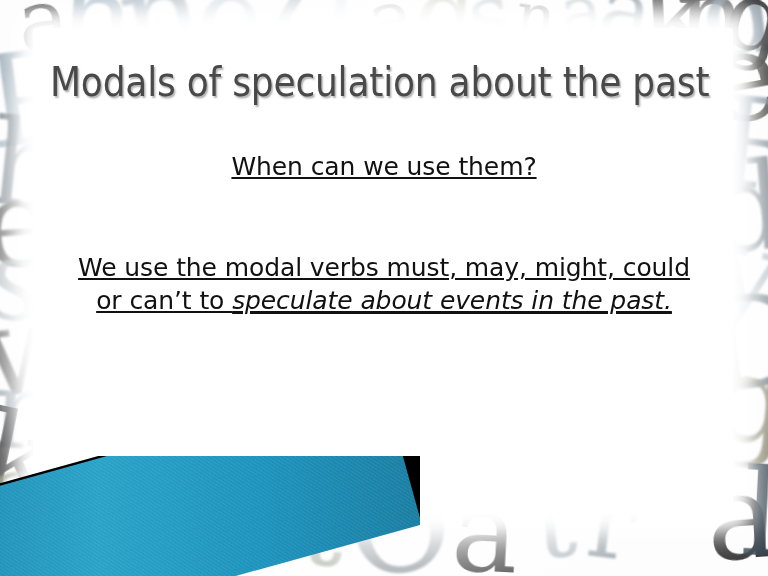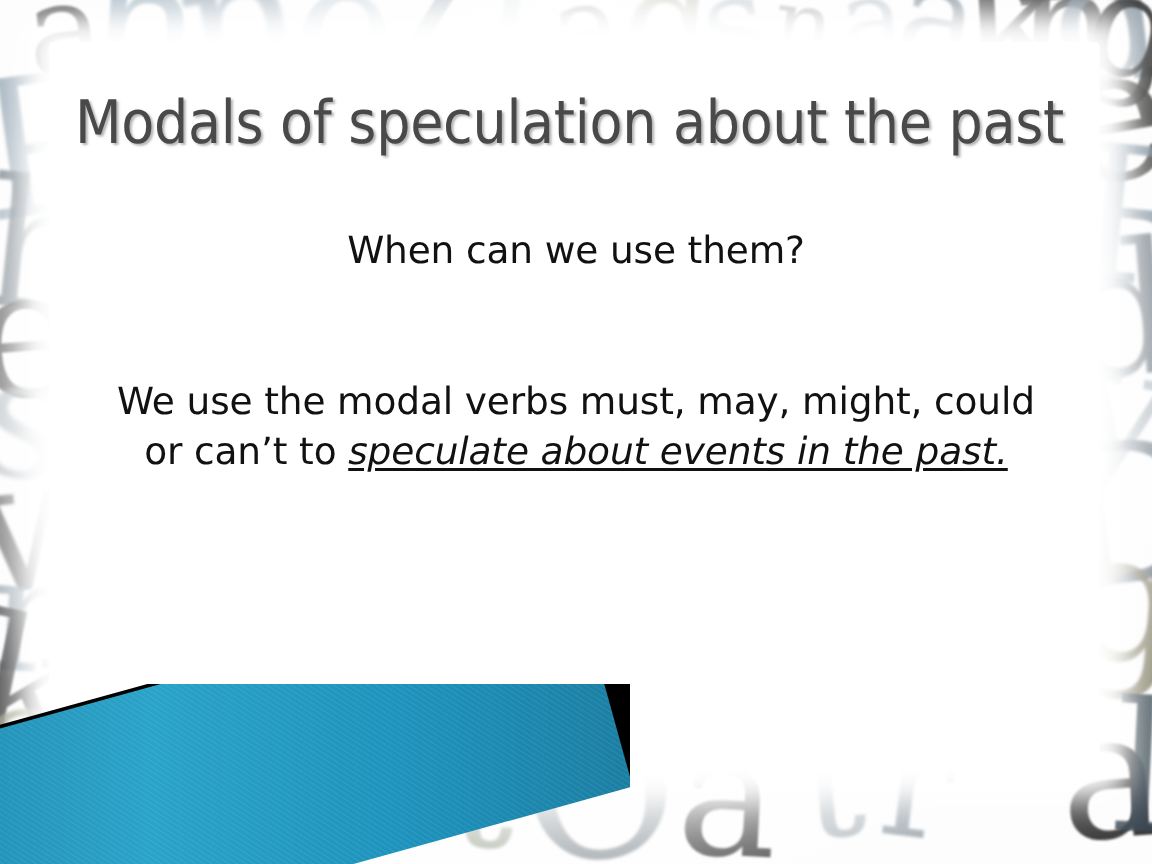--- a/index.html
+++ b/index.html
@@ -77,20 +77,21 @@
 
   
   #body-block {
     position: absolute;
     left: 58px;
     top: 150px;
     width: 652px;
     text-align: center;
     color: #111111;
     font-family: "DejaVu Sans", "Liberation Sans", sans-serif;
+    text-decoration: underline;
   }
   .body-line {
     font-size: 25px;
     line-height: 1.32;
     font-weight: 400;
     letter-spacing: -0.1px;
   }
   #subhead {
     margin: 0 0 12px 0;
   }

